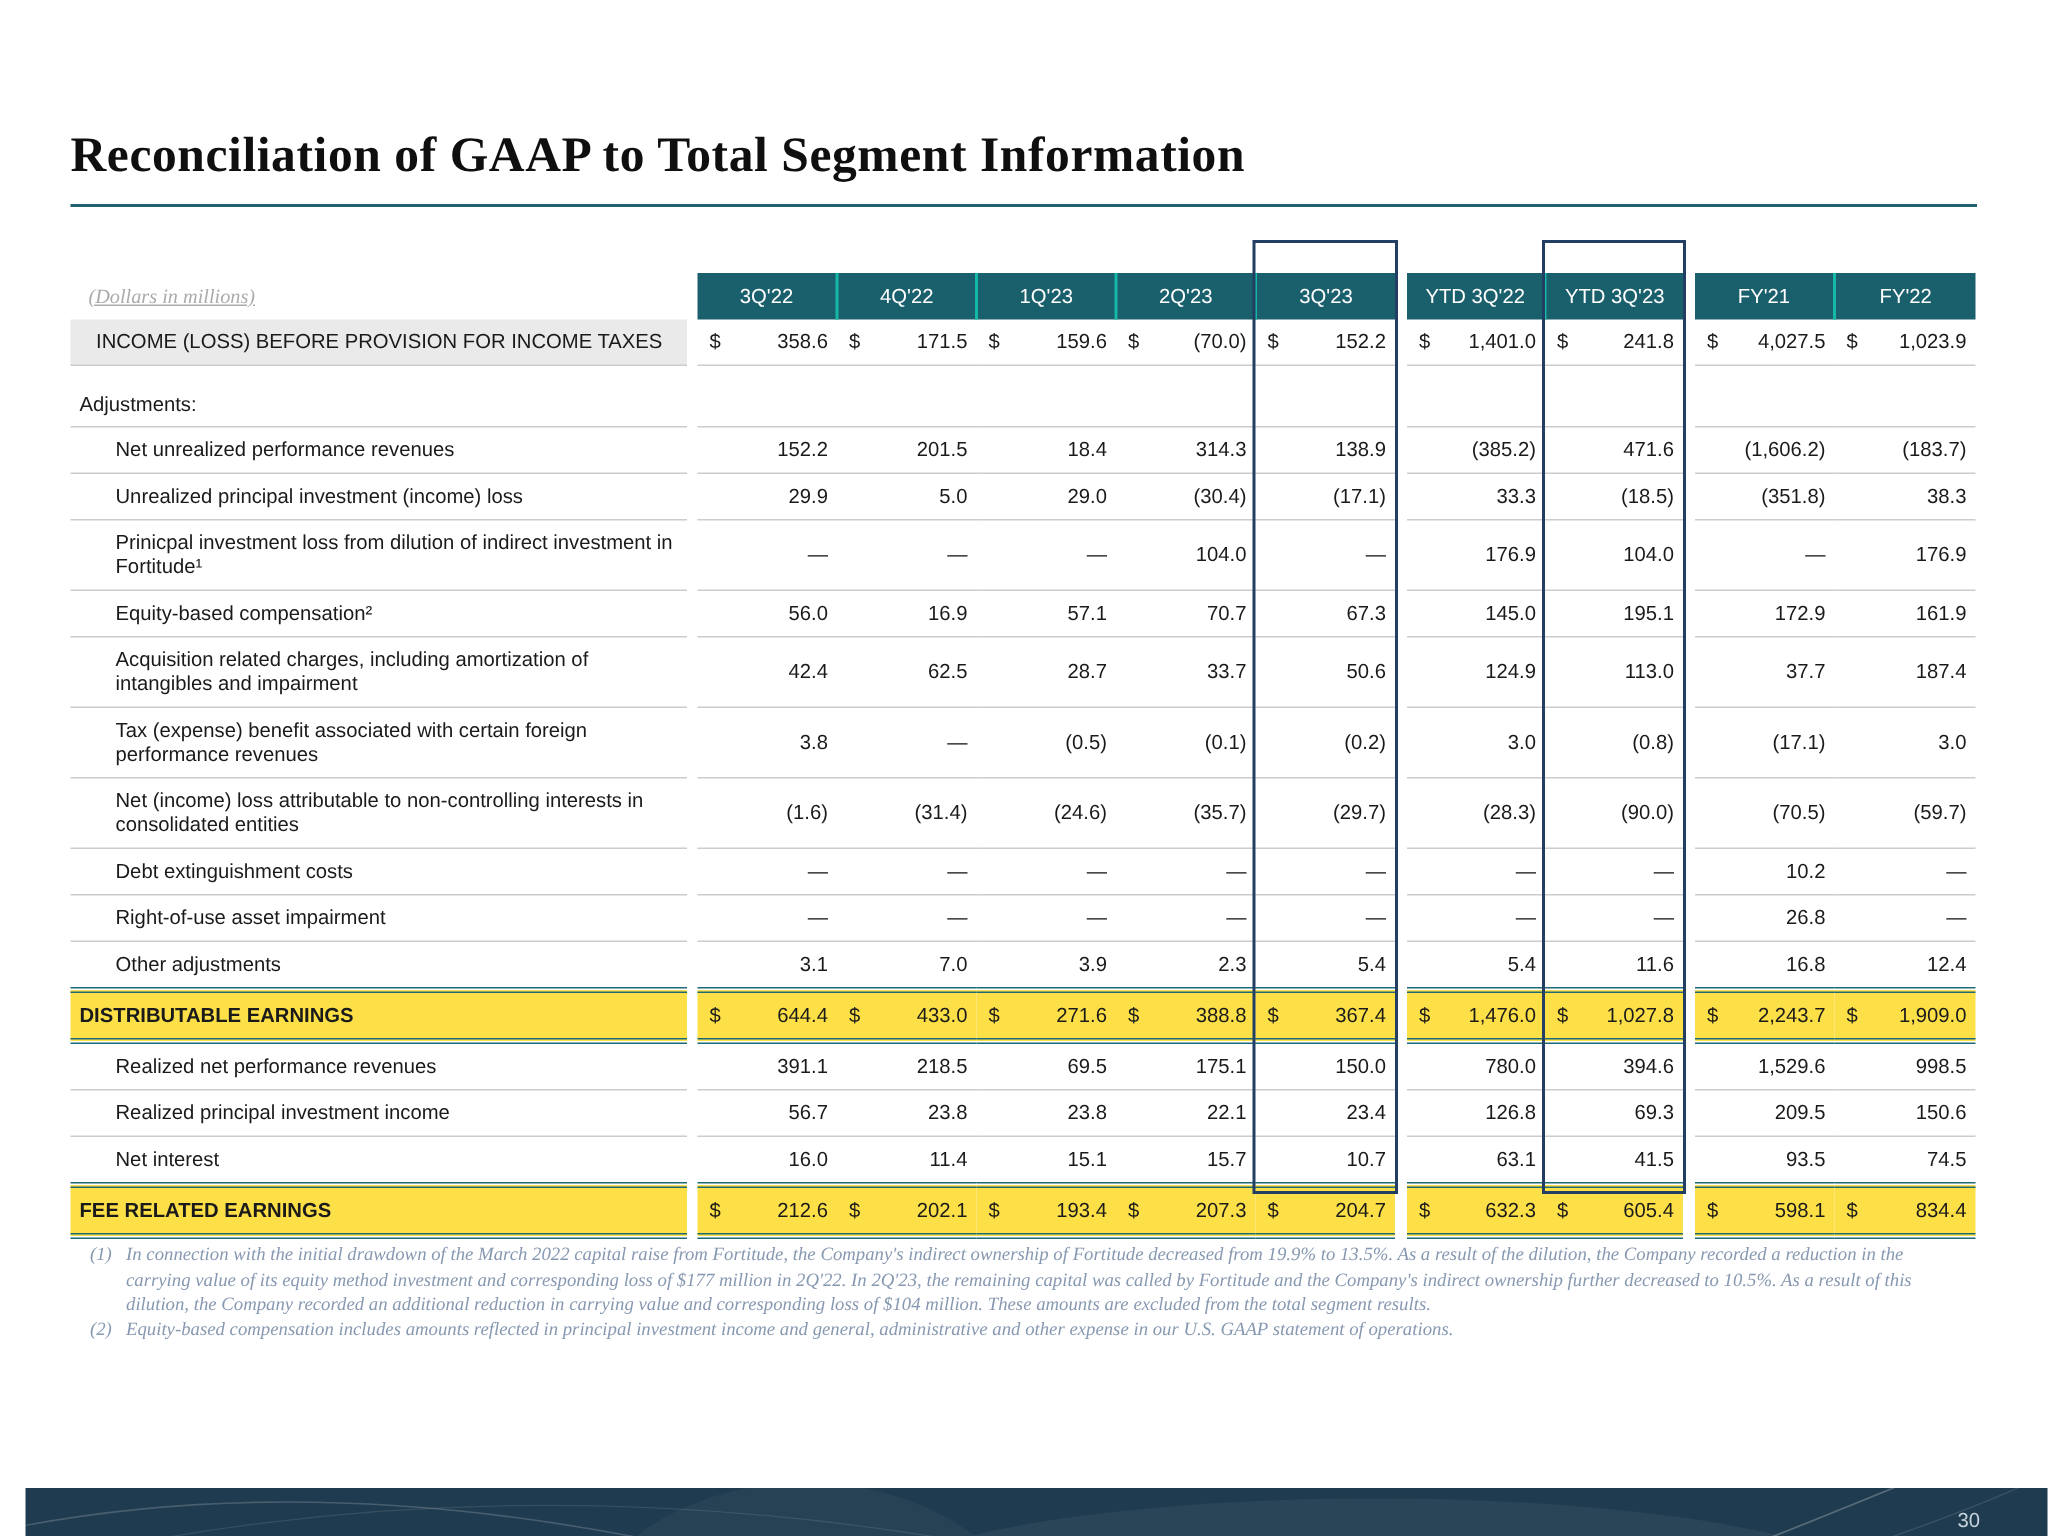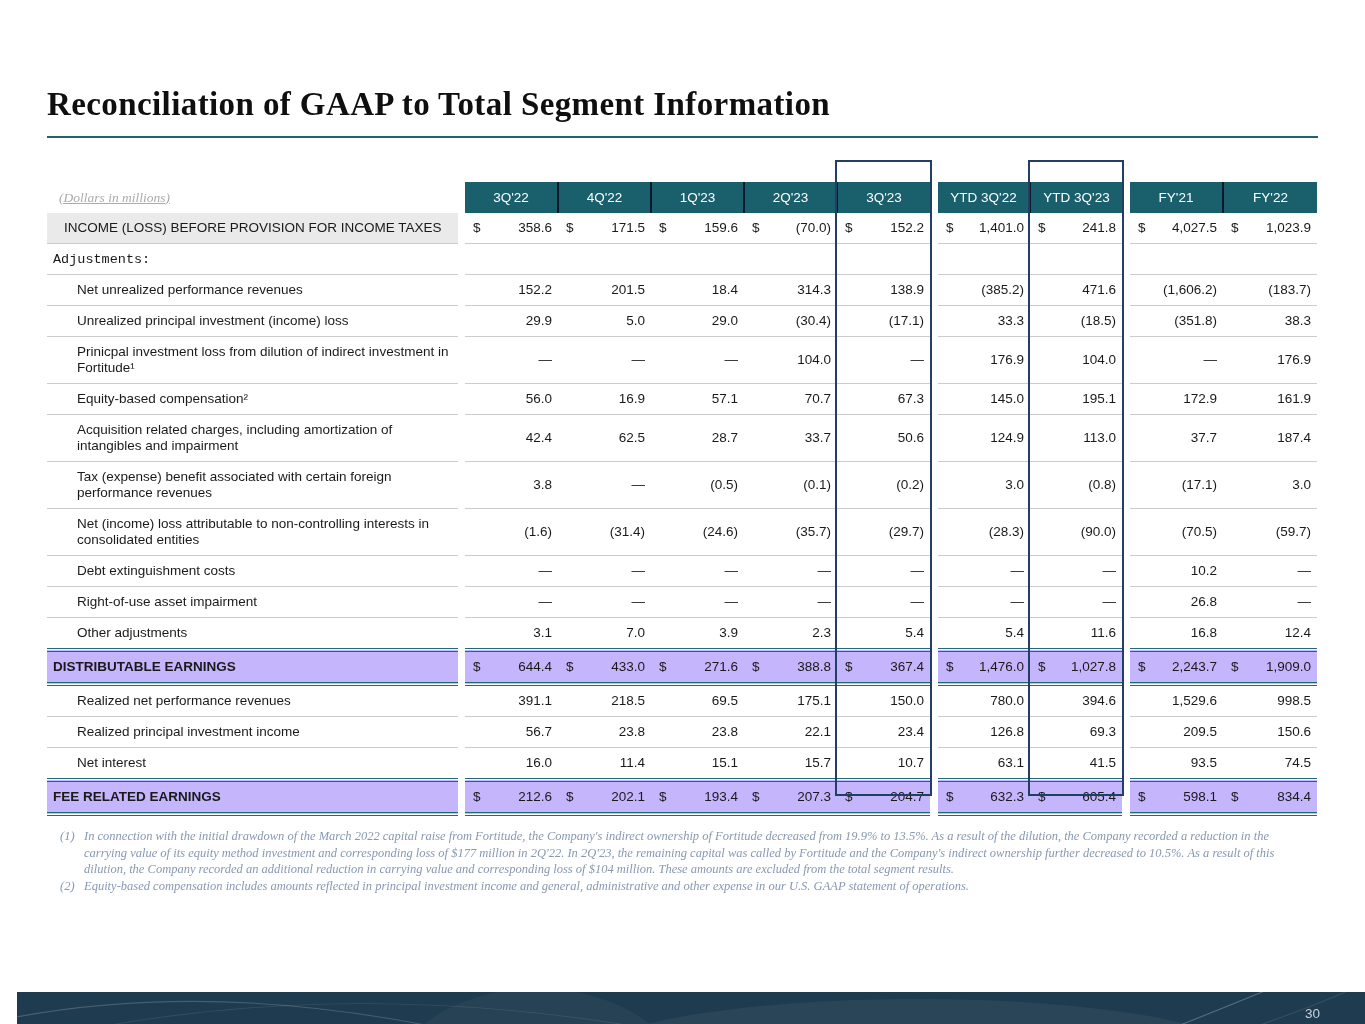--- a/index.html
+++ b/index.html
@@ -17,37 +17,37 @@
   table.recon{
     border-collapse:collapse;table-layout:fixed;width:1270px;margin-top:44px;
     font-size:13.5px;color:#1a1a1a;
   }
   thead th{
     height:31px;background:#1A5F6C;color:#ffffff;font-weight:400;
     font-size:13.5px;text-align:center;vertical-align:middle;padding:0;
   }
   thead th.label-head{background:transparent;text-align:left;vertical-align:middle;}
   thead th.spc{background:transparent;}
-  thead th.colh + th.colh{border-left:2px solid #0f172a;}
+  thead th.colh + th.colh{border-left:2px solid #14b8a6;}
   .units{
     font-family:"Liberation Serif",serif;font-style:italic;font-size:13.5px;
     color:#ababab;font-weight:400;padding-left:12px;text-decoration:underline;
   }
   tbody td{vertical-align:middle;padding:0;}
   tbody tr td{border-bottom:1px solid #cccccc;}
   tbody tr td.spc{border:none;background:transparent;}
   td.lab{padding:7px 8px 7px 6px;line-height:16px;}
-  tr.adj td.lab{padding-top:8px;padding-bottom:6px;font-family:Liberation Mono, monospace;}
+  tr.adj td.lab{padding-top:18px;padding-bottom:6px;}
   tr.indent td.lab{padding-left:30px;}
   tr.income td.lab{background:#EAEAEA;font-weight:400;padding-left:17px;}
   td.val{padding:7px 6px;}
   .valwrap{display:flex;justify-content:flex-end;align-items:baseline;line-height:16px;}
   tr.dollar .valwrap{justify-content:space-between;}
   .cur{padding-left:2px;}
-  tr.total td{border-top:4px double #1E6B77;border-bottom:4px double #1E6B77;background:#c4b5fd;}
+  tr.total td{border-top:4px double #1E6B77;border-bottom:4px double #1E6B77;background:#fde047;}
   tr.total td.spc{border:none;background:transparent;}
   tr.total td.lab{font-weight:700;}
 
   .hl-box{
     position:absolute;border:2px solid #223E63;box-sizing:border-box;
     pointer-events:none;background:transparent;
   }
 
   .footnotes{
     position:absolute;left:60px;top:828px;width:1248px;

